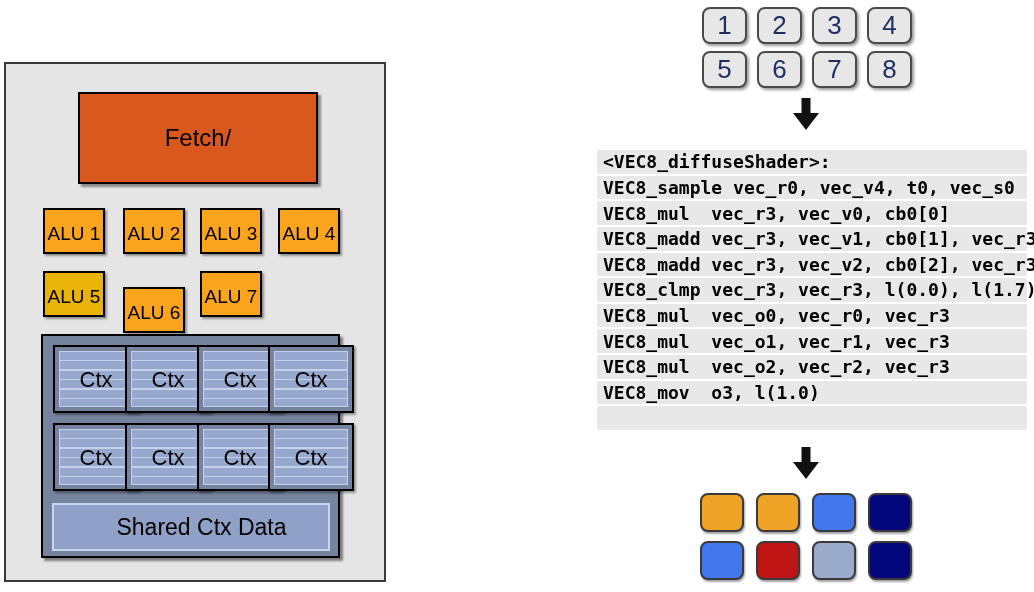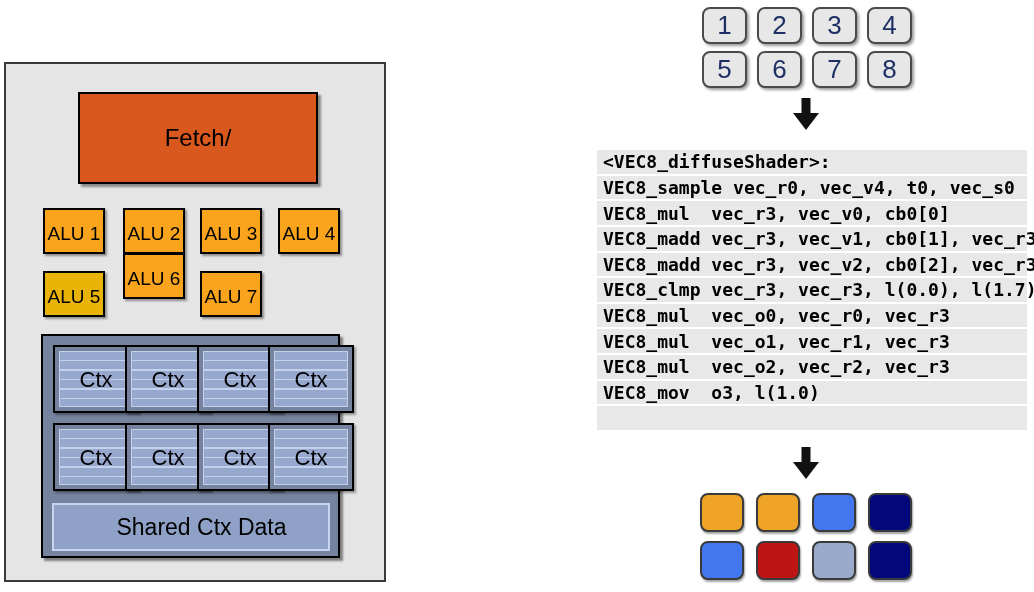--- a/index.html
+++ b/index.html
@@ -96,21 +96,21 @@
       </div>
     <div class="alu-box" style="left: 194px; top: 144px; background-color: rgb(250, 164, 30);">
         <span>ALU 3</span>
       </div>
     <div class="alu-box" style="left: 272px; top: 144px; background-color: rgb(250, 164, 30);">
         <span>ALU 4</span>
       </div>
     <div class="alu-box" style="left: 37px; top: 207px; background-color: #eab308;">
         <span>ALU 5</span>
       </div>
-    <div class="alu-box" style="left: 117px; top: 189px; background-color: rgb(250, 164, 30); text-align: right;">
+    <div class="alu-box" style="left: 117px; top: 223px; background-color: rgb(250, 164, 30); text-align: right;">
         <span>ALU 6</span>
       </div>
     <div class="alu-box" style="left: 194px; top: 207px; background-color: rgb(250, 164, 30);">
         <span>ALU 7</span>
       </div>
 
     <div class="ctx-container" style="background-color: rgb(118, 131, 158);">
 
       <div class="ctx-box" style="left: 10px; top: 9px; background-color: rgb(118, 131, 158);">
           <div class="ctx-stripes"></div>

